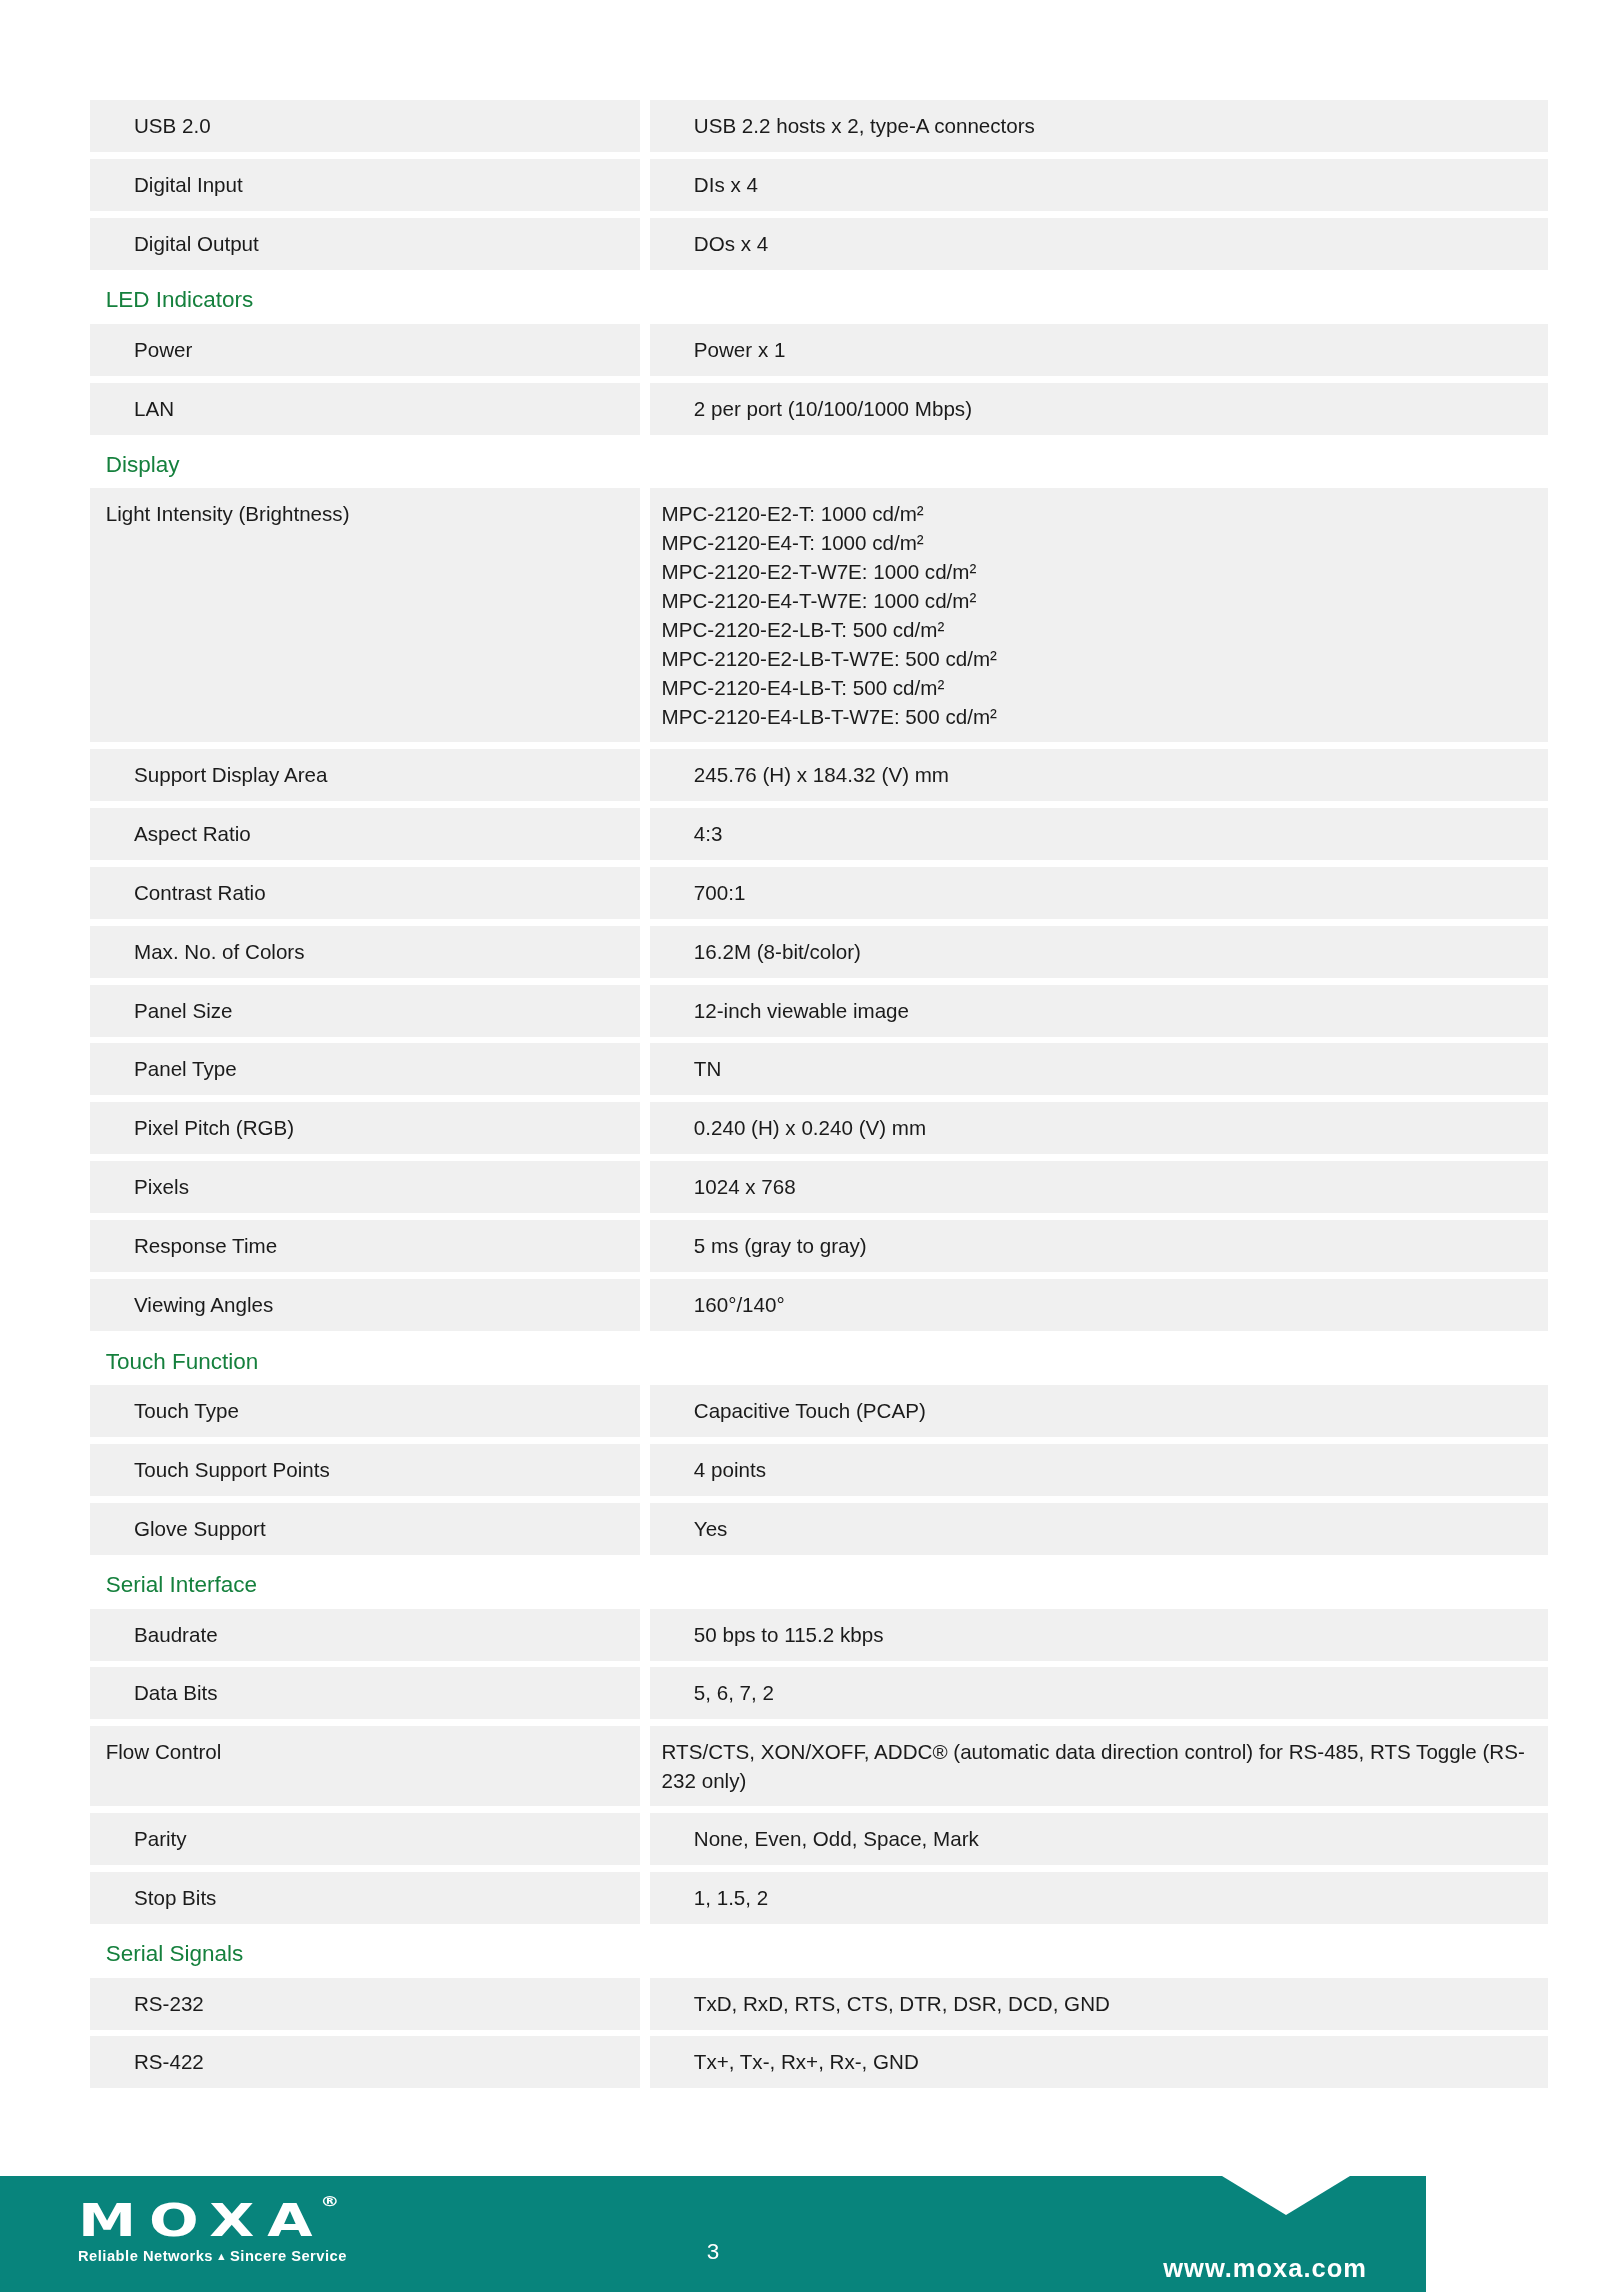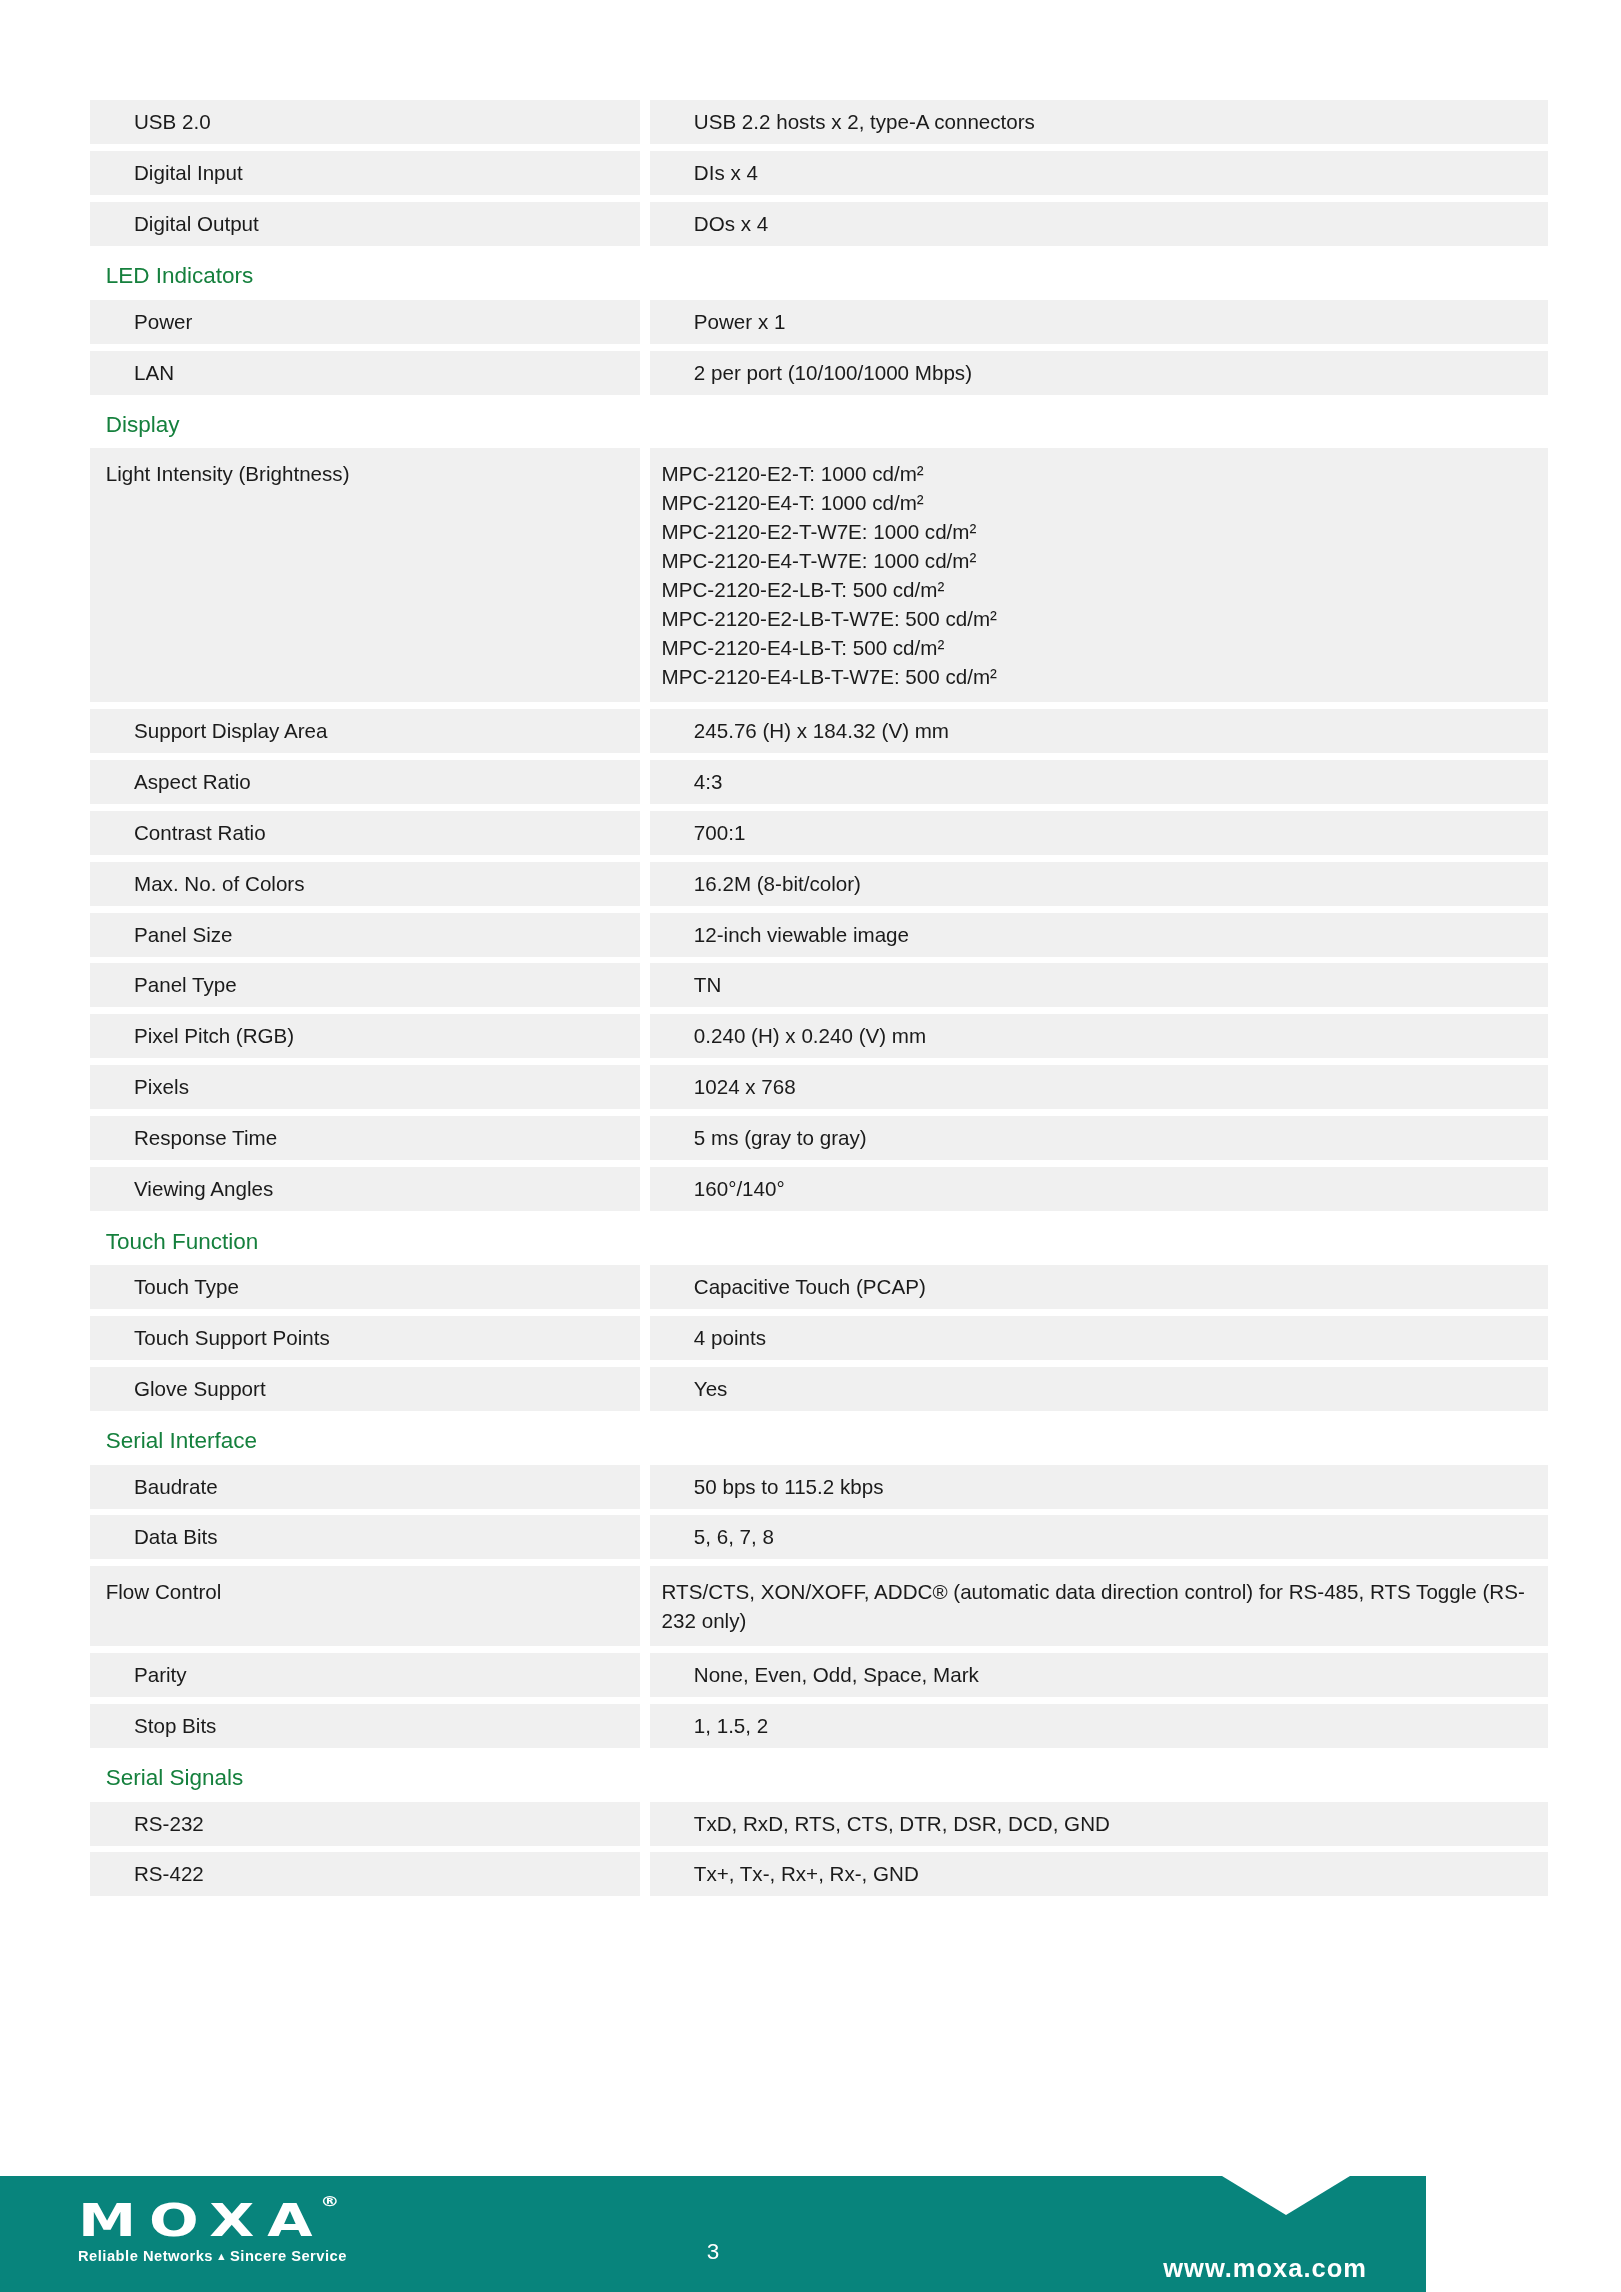--- a/index.html
+++ b/index.html
@@ -16,21 +16,21 @@
     position:absolute;left:90px;top:100px;width:1458px;
   }
   .row{display:flex;gap:9.8px;margin-bottom:6.9px;}
   .cell{
     background:var(--row-bg,#f0f0f0);
     font-size:20.6px;
     box-sizing:border-box;
   }
   .cell.label{width:550px;flex:none;padding-left:15.7px;}
   .cell.value{flex:1;padding-left:11.8px;padding-right:19.6px;}
-  .row:not(.tall) .cell{height:44px;display:flex;align-items:center;padding-left:44px;}
+  .row:not(.tall) .cell{height:52px;display:flex;align-items:center;padding-left:44px;}
   .row.tall .cell{
     padding-top:10.8px;padding-bottom:10.8px;
     line-height:29px;
     white-space:pre-line;
   }
   .section-title{
     font-size:22.5px;line-height:25.5px;color:#15803d;
     margin:17.6px 0 10.8px 15.7px;
   }
   
@@ -167,21 +167,21 @@
       <div class="cell label">Glove Support</div>
       <div class="cell value">Yes</div>
     </div>
     <div class="section-title">Serial Interface</div>
     <div class="row">
       <div class="cell label">Baudrate</div>
       <div class="cell value">50 bps to 115.2 kbps</div>
     </div>
     <div class="row">
       <div class="cell label">Data Bits</div>
-      <div class="cell value">5, 6, 7, 8</div>
+      <div class="cell value">5, 6, 7, 2</div>
     </div>
     <div class="row tall">
       <div class="cell label">Flow Control</div>
       <div class="cell value">RTS/CTS, XON/XOFF, ADDC® (automatic data direction control) for RS-485, RTS Toggle (RS-232 only)</div>
     </div>
     <div class="row">
       <div class="cell label">Parity</div>
       <div class="cell value">None, Even, Odd, Space, Mark</div>
     </div>
     <div class="row">

